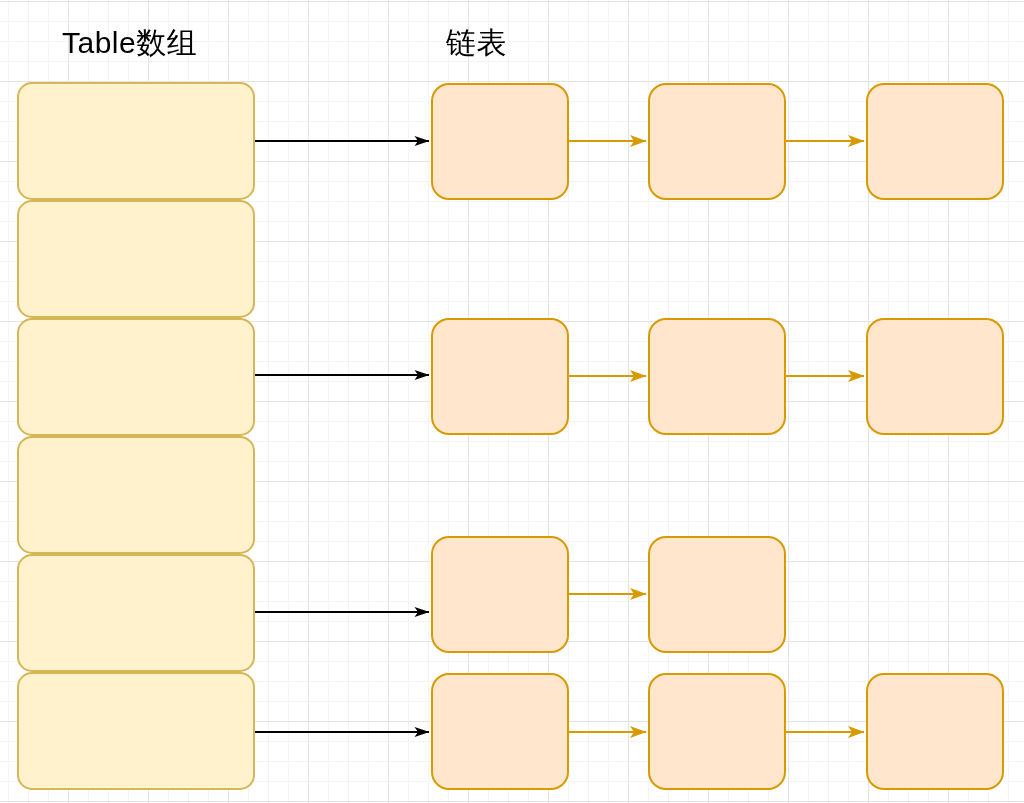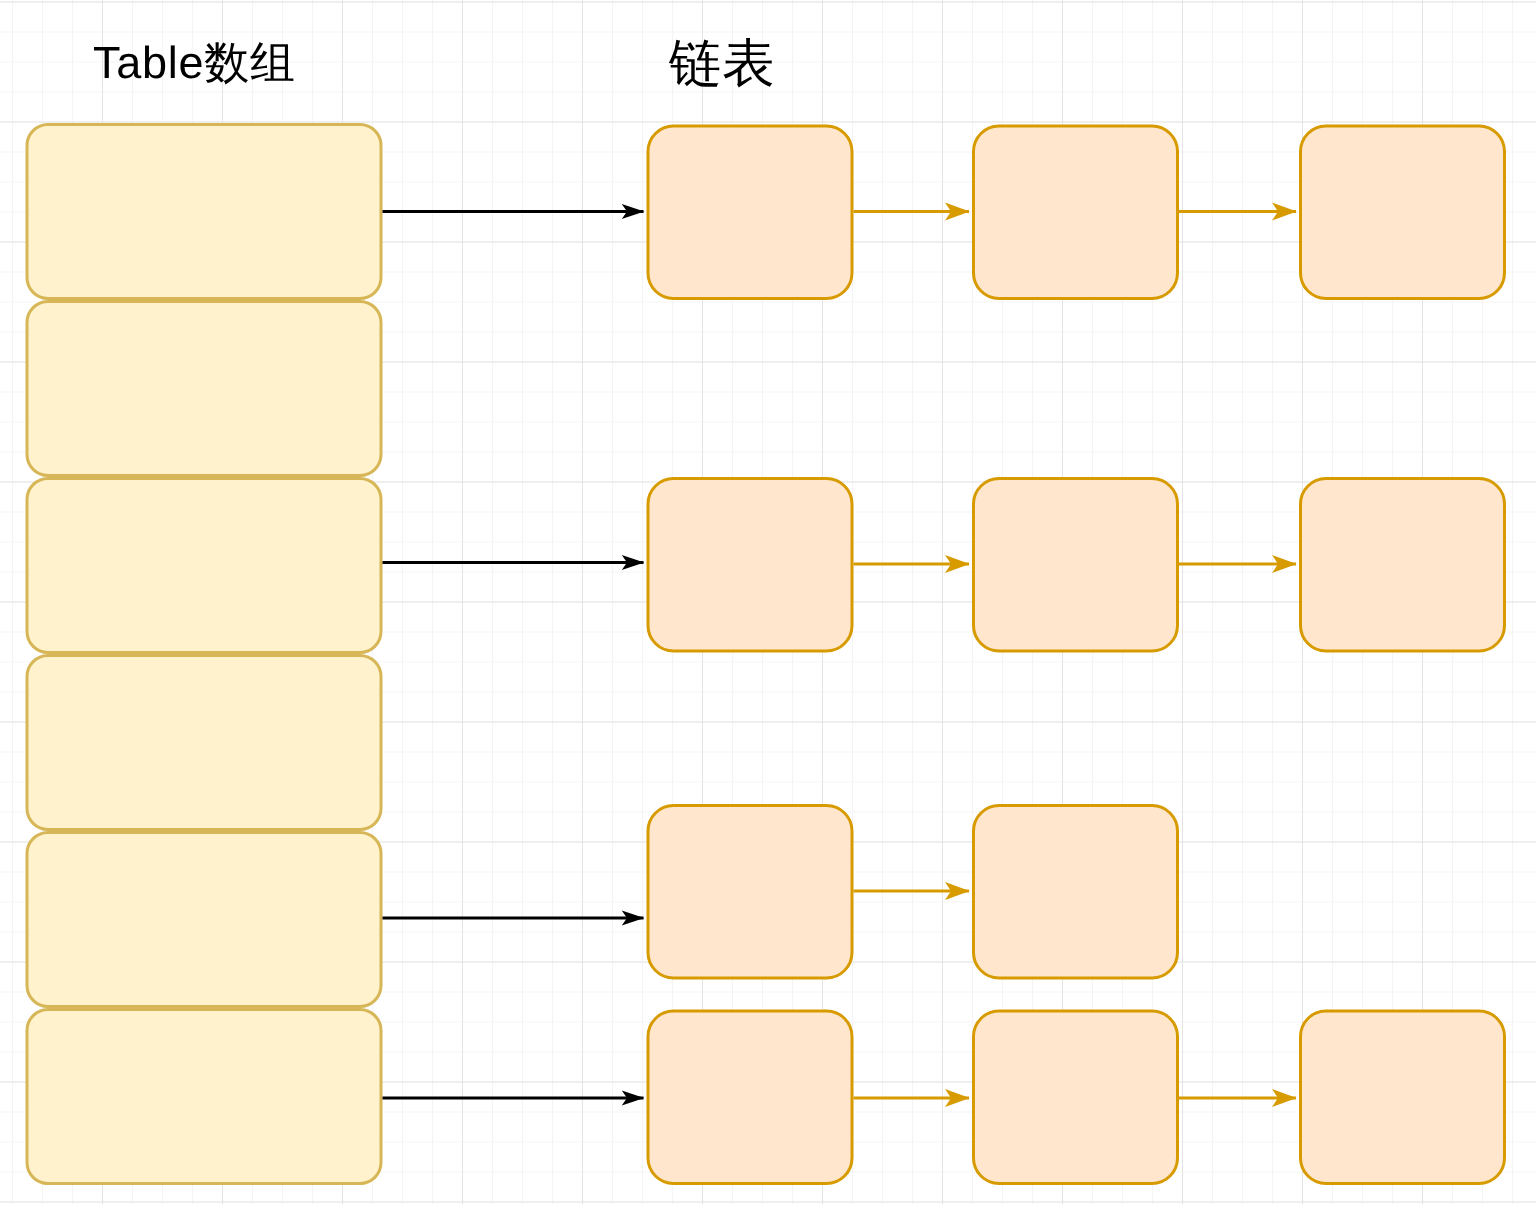--- a/index.html
+++ b/index.html
@@ -40,21 +40,21 @@
     position: absolute;
     left: 0; top: 0;
     pointer-events: none;
   }
 </style>
 </head>
 <body>
 
 <div id="canvas" style="width: 1024px; height: 803px; --grid-minor: #f4f4f4; --grid-major: #e4e4e4;">
   <div class="diagram-title" id="title-table-array" style="left: 62px; top: 26px; font-size: 30px; color: rgb(0, 0, 0);">Table数组</div>
-  <div class="diagram-title" id="title-linked-list" style="left: 446px; top: 26px; font-size: 35px; color: rgb(0, 0, 0);">链表</div>
+  <div class="diagram-title" id="title-linked-list" style="left: 446px; top: 26px; font-size: 30px; color: rgb(0, 0, 0);">链表</div>
 
   <div id="cells-layer">
       <div class="table-cell" style="left: 17px; top: 82px; width: 238px; height: 118px; background: rgb(255, 242, 204); border: 2px solid rgb(214, 182, 86); border-radius: 15px;"></div>
       <div class="table-cell" style="left: 17px; top: 200px; width: 238px; height: 118px; background: rgb(255, 242, 204); border: 2px solid rgb(214, 182, 86); border-radius: 15px;"></div>
       <div class="table-cell" style="left: 17px; top: 318px; width: 238px; height: 118px; background: rgb(255, 242, 204); border: 2px solid rgb(214, 182, 86); border-radius: 15px;"></div>
       <div class="table-cell" style="left: 17px; top: 436px; width: 238px; height: 118px; background: rgb(255, 242, 204); border: 2px solid rgb(214, 182, 86); border-radius: 15px;"></div>
       <div class="table-cell" style="left: 17px; top: 554px; width: 238px; height: 118px; background: rgb(255, 242, 204); border: 2px solid rgb(214, 182, 86); border-radius: 15px;"></div>
       <div class="table-cell" style="left: 17px; top: 672px; width: 238px; height: 118px; background: rgb(255, 242, 204); border: 2px solid rgb(214, 182, 86); border-radius: 15px;"></div>
     </div>
   <div id="nodes-layer">

